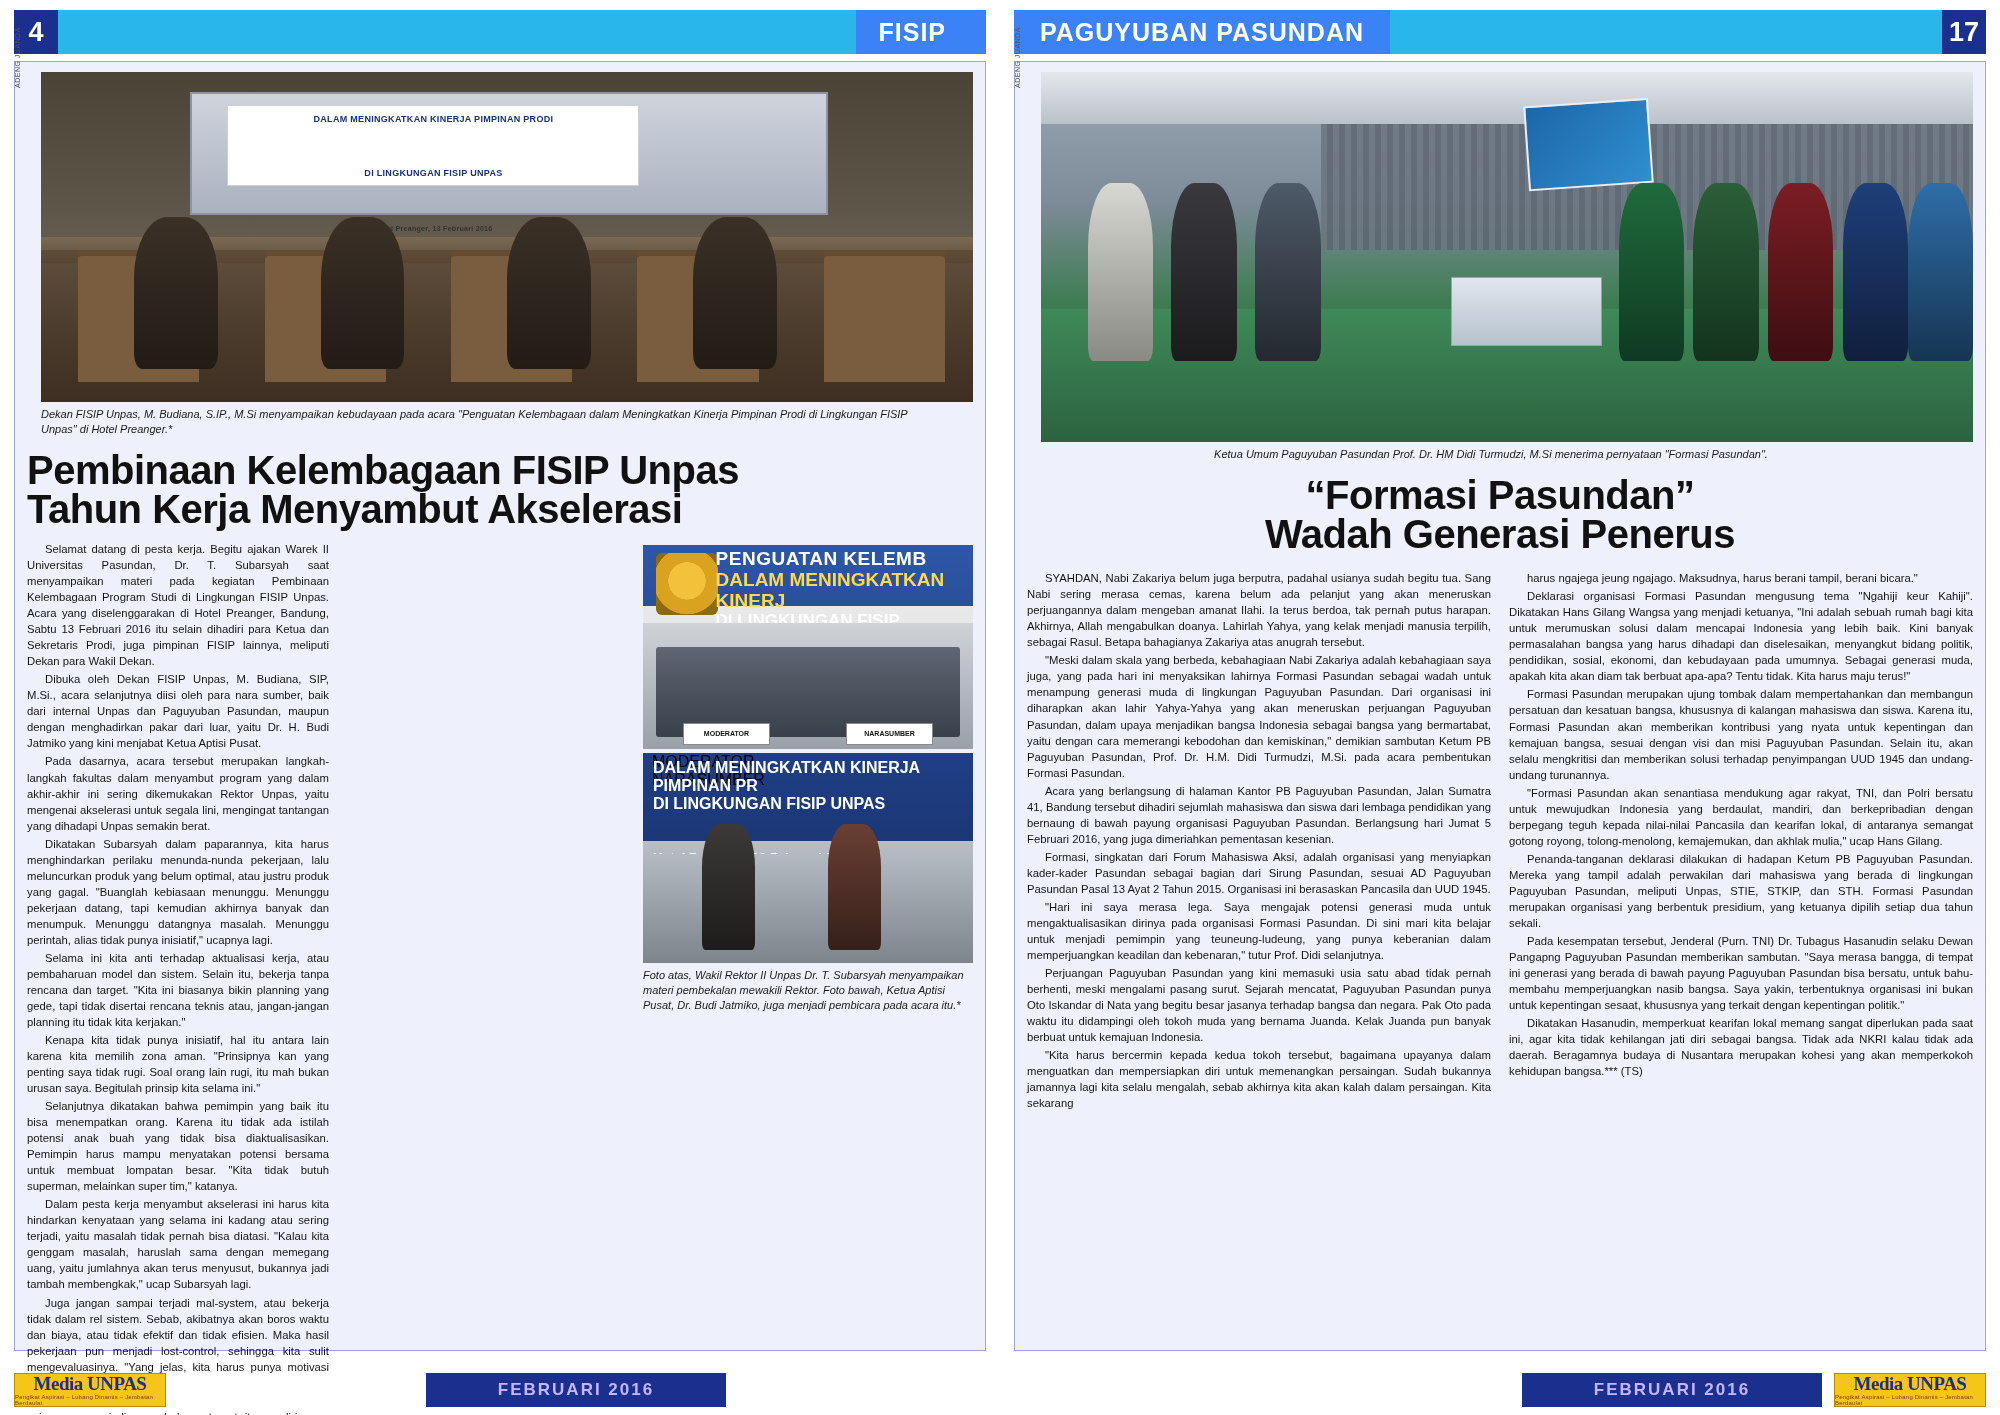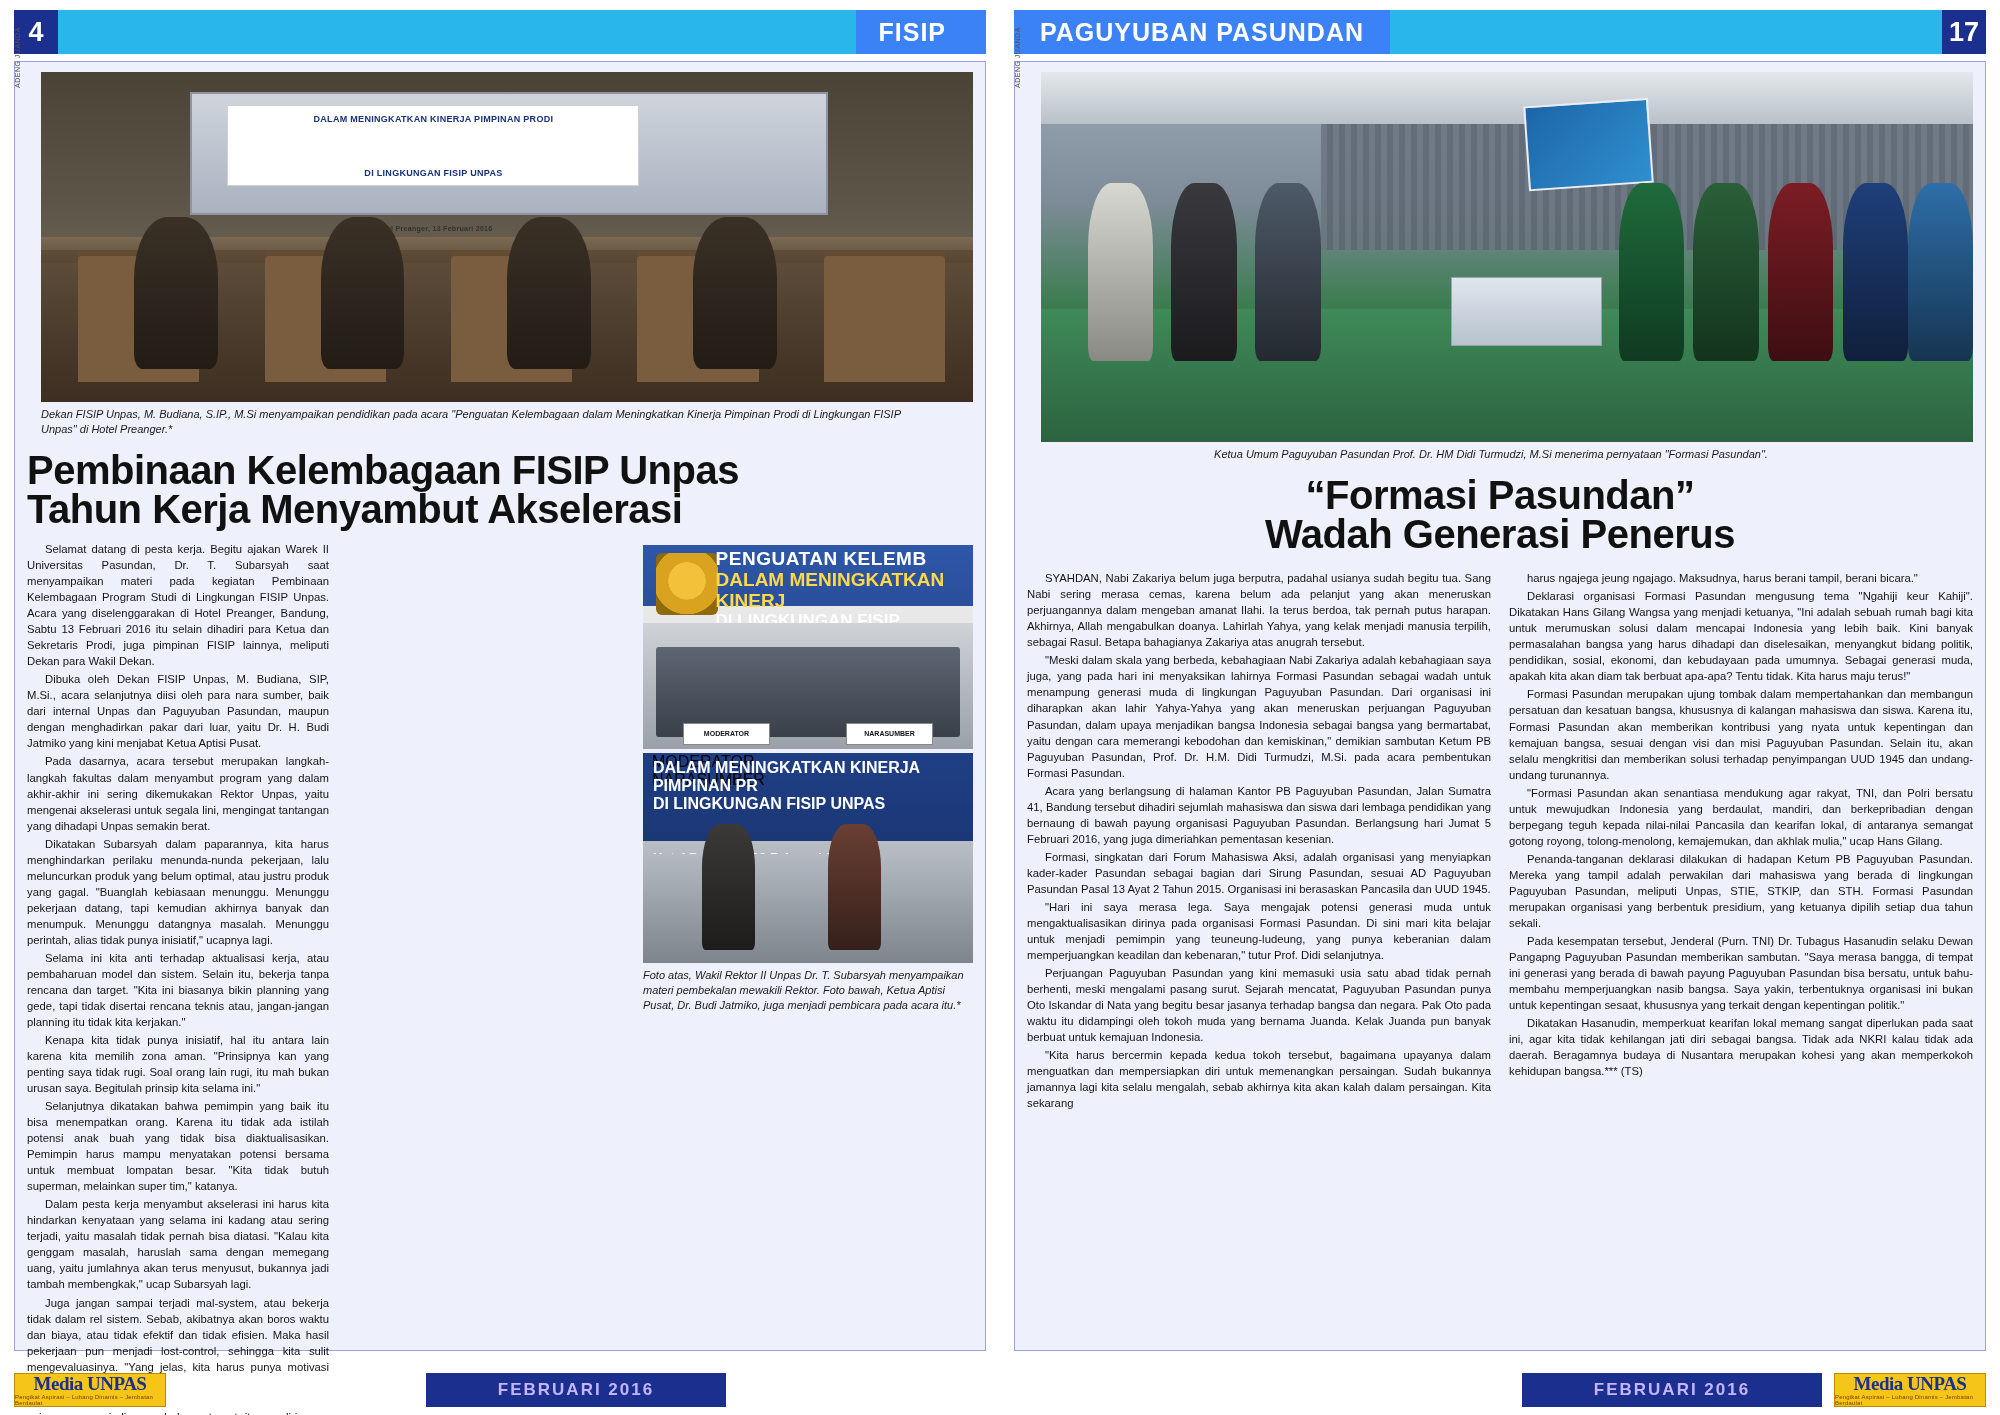--- a/index.html
+++ b/index.html
@@ -343,21 +343,21 @@
         <div class="chair" style="left:24%;"></div>
         <div class="chair" style="left:44%;"></div>
         <div class="chair" style="left:64%;"></div>
         <div class="chair" style="left:84%;"></div>
         <div class="person" style="left:10%;"></div>
         <div class="person" style="left:30%;"></div>
         <div class="person" style="left:50%;"></div>
         <div class="person" style="left:70%;"></div>
       </div>
 
-      <div class="caption" style="margin-left:14px; width:880px;">Dekan FISIP Unpas, M. Budiana, S.IP., M.Si menyampaikan pendidikan pada acara "Penguatan Kelembagaan dalam Meningkatkan Kinerja Pimpinan Prodi di Lingkungan FISIP Unpas" di Hotel Preanger.*</div>
+      <div class="caption" style="margin-left:14px; width:880px;">Dekan FISIP Unpas, M. Budiana, S.IP., M.Si menyampaikan kebudayaan pada acara "Penguatan Kelembagaan dalam Meningkatkan Kinerja Pimpinan Prodi di Lingkungan FISIP Unpas" di Hotel Preanger.*</div>
 
       <div class="headline">Pembinaan Kelembagaan FISIP Unpas</div>
       <div class="headline" style="margin-top:-14px;">Tahun Kerja Menyambut Akselerasi</div>
 
       <div class="sidephoto">
         <div class="photo ph-banner2" style="height:204px;">
           <div class="seal"></div>
           <div class="bigtext" style="left:22%;">
             <div class="t1">PENGUATAN KELEMB</div>
             <div class="t2">DALAM MENINGKATKAN KINERJ</div>

